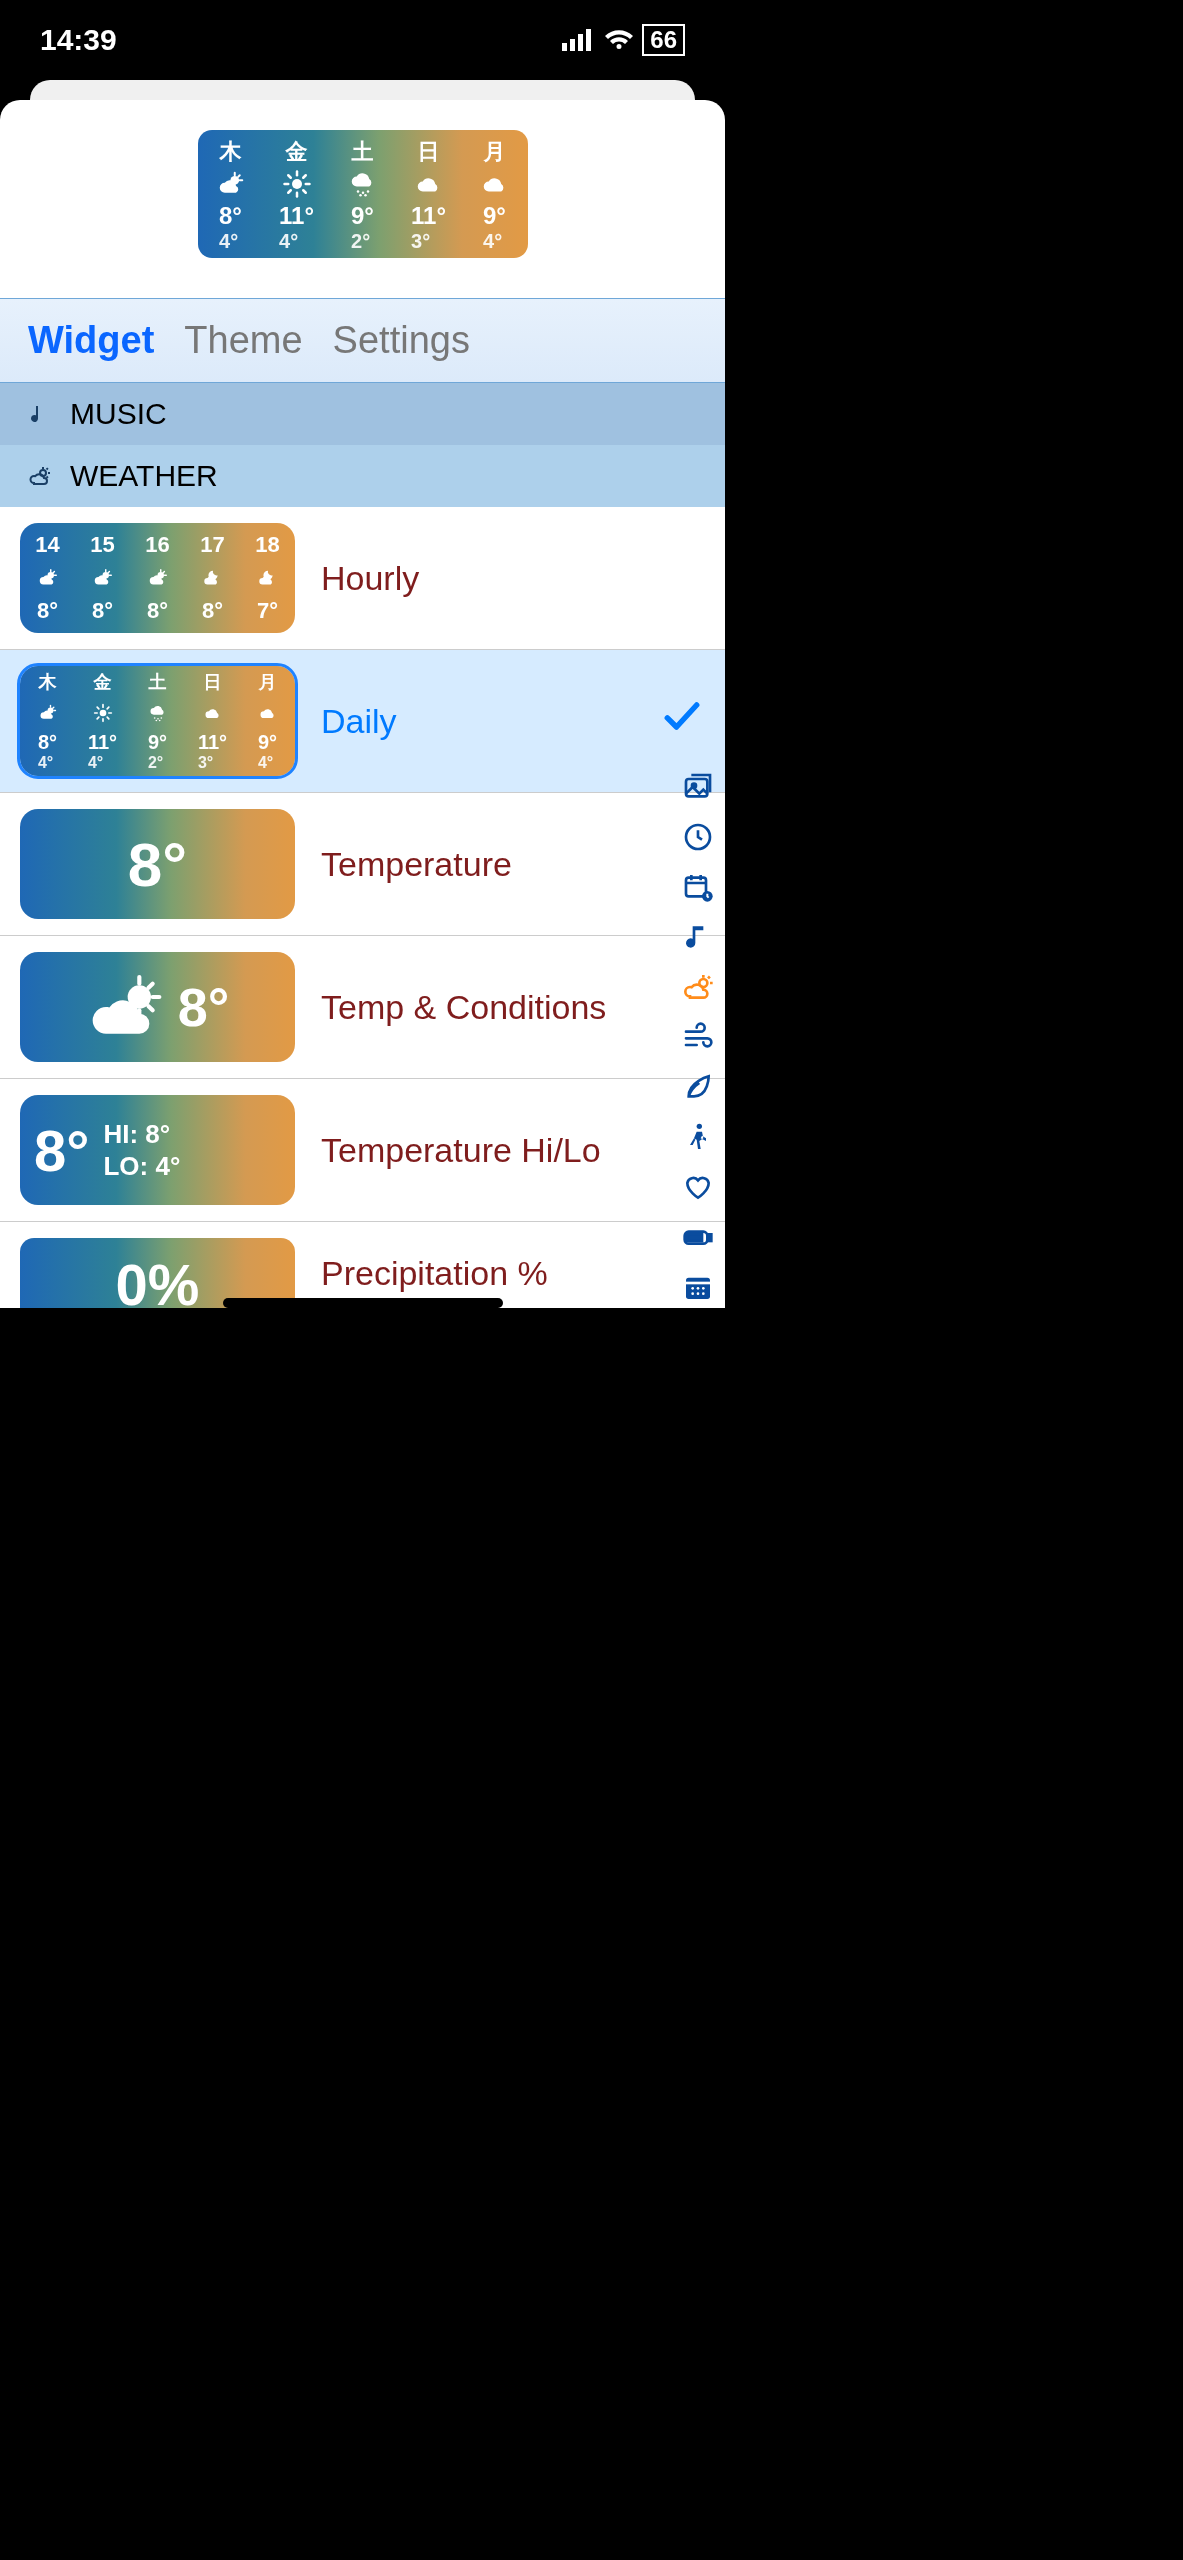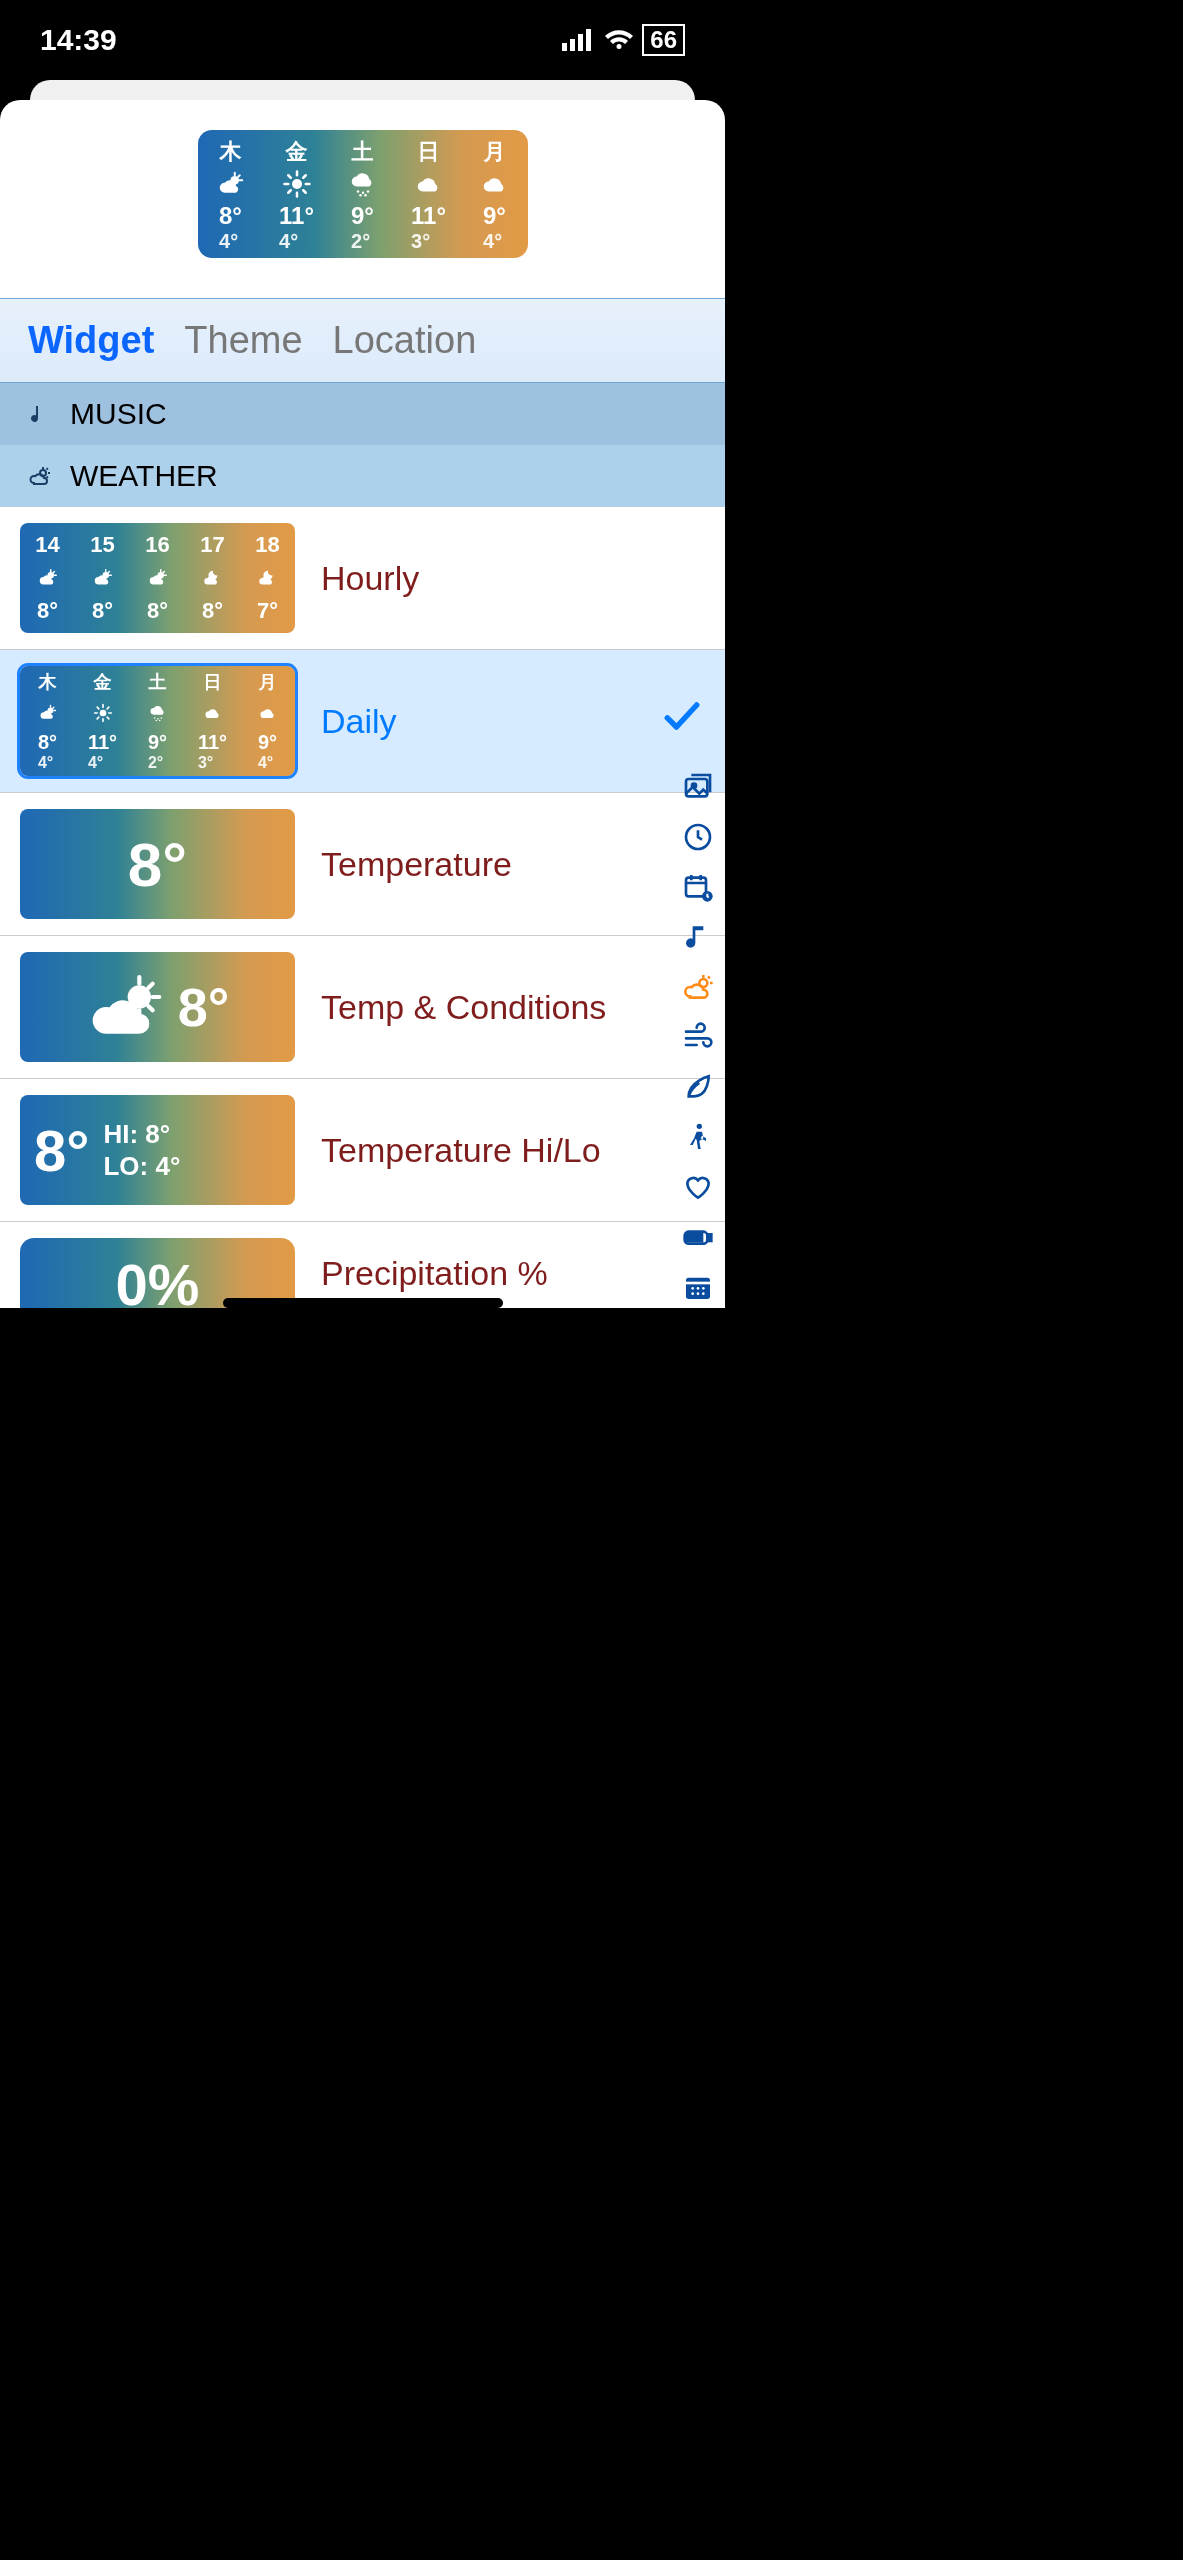--- a/index.html
+++ b/index.html
@@ -27,21 +27,21 @@
     background: linear-gradient(#e7f1fc, #dceafa); padding:20px 28px; display:flex; gap:30px; font-size:38px; }
   .tabs .tab { color:#777; font-weight:400; }
   .tabs .tab.active { color:#0a66ff; font-weight:700; }
 
   .section { background:#9fc1e0; color:#000000; font-size:30px; font-weight:500; padding:14px 28px; display:flex; align-items:center; gap:18px; }
   .section + .section { background:#add0eb; }
 
   .list { background:#fff; }
   .row { display:flex; align-items:center; padding:16px 20px; gap:26px; border-bottom:1px solid #ccc; }
   .row.selected { background:#d6ebff; }
-  .row .thumb { width:275px; height:110px; border-radius:8px;
+  .row .thumb { width:275px; height:110px; border-radius:18px;
       background: linear-gradient(90deg,#1f68b5 0%, #2e8196 35%, #7da06f 55%, #d49a52 82%, #e29a45 100%);
       color:#fff; display:flex; flex-shrink:0; }
   .row.selected .thumb { outline:3px solid #1f83ff; }
   .row .thumb.hourly .hcol { flex:1; display:flex; flex-direction:column; align-items:center; justify-content:space-around; font-weight:600; padding:5px 0;}
   .row .thumb.hourly .hcol .h { font-size:22px; }
   .row .thumb.hourly .hcol .t { font-size:22px; }
   .row .thumb.daily .dcol { flex:1; display:flex; flex-direction:column; align-items:center; justify-content:space-between; padding:4px 0; font-weight:600; }
   .row .thumb.daily .dcol .d { font-size:18px; }
   .row .thumb.daily .dcol .hi { font-size:20px; }
   .row .thumb.daily .dcol .lo { font-size:16px; opacity:0.9; }
@@ -163,21 +163,21 @@
             <div class="hi">9°</div>
             <div class="lo">4°</div>
           </div>
         </div>
       </div>
   </div>
 
   <div class="tabs">
     <div class="tab active">Widget</div>
     <div class="tab">Theme</div>
-    <div class="tab">Location</div>
+    <div class="tab">Settings</div>
   </div>
 
   <div class="section">
     <svg class="icon-small" viewBox="0 0 24 24" fill="#1a3f66">
         <path d="M10 4v12.5a3.5 3.5 0 11-2-3.16V4h2z"></path>
       </svg>
     <span>MUSIC</span>
   </div>
   <div class="section">
     <svg class="icon-small" viewBox="0 0 24 24" fill="none" stroke="#1a3f66" stroke-width="2">

